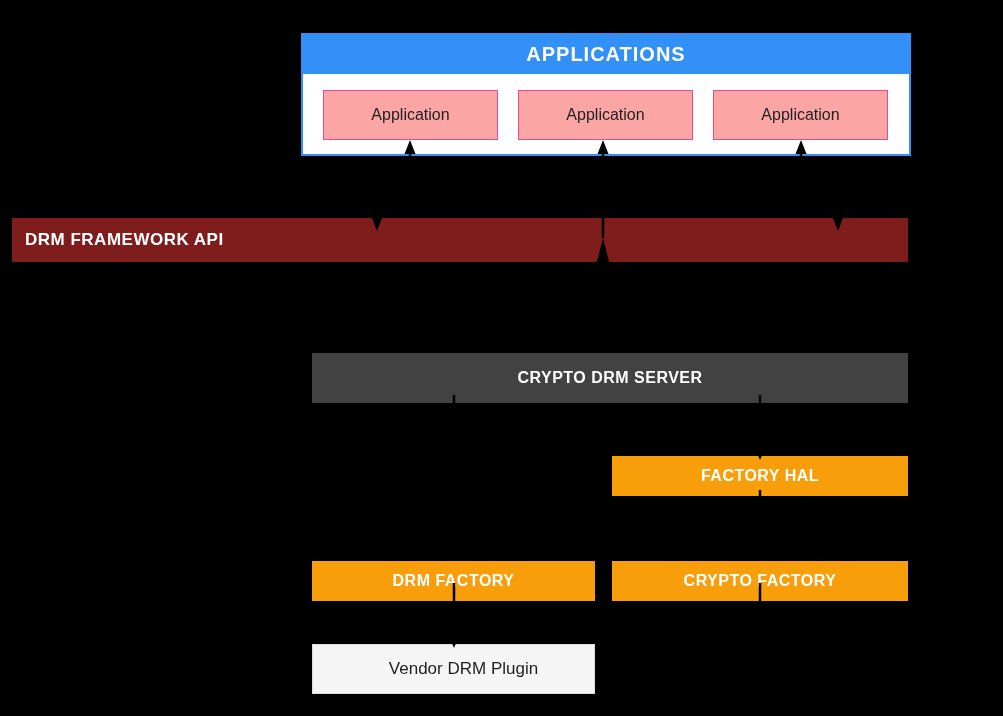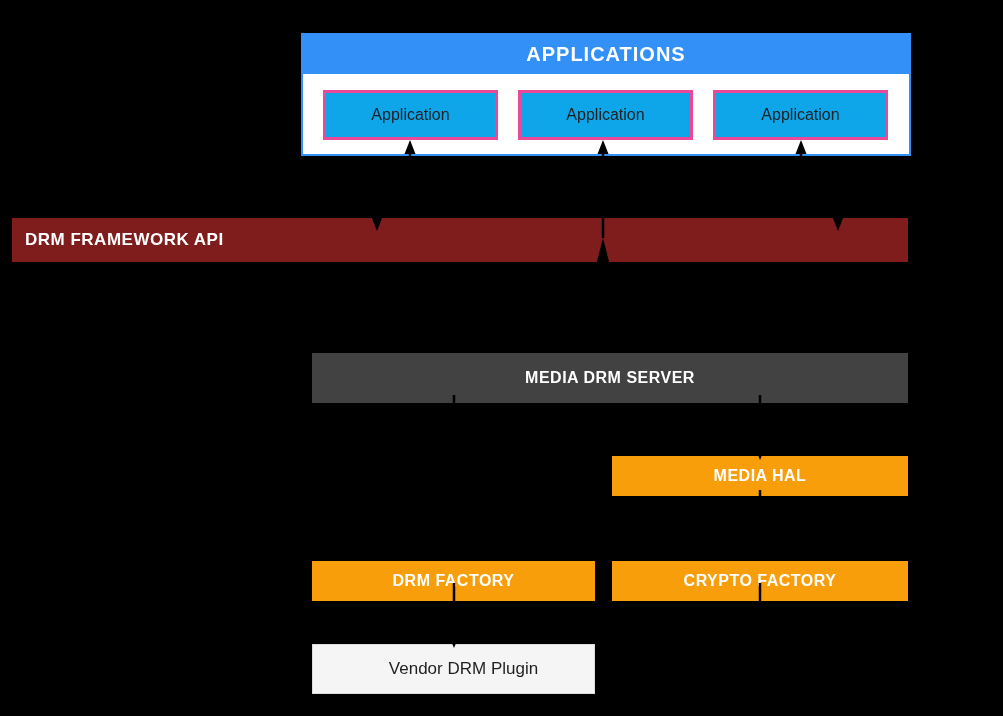--- a/index.html
+++ b/index.html
@@ -11,22 +11,22 @@
   .apps-container{
     position:absolute;left:301px;top:33px;width:610px;height:123px;
     background:#ffffff;border:2px solid #3390F7;box-sizing:border-box;
   }
   .apps-header{
     position:absolute;left:0;top:0;right:0;height:39px;background:#3390F7;
     color:#ffffff;font-size:20px;font-weight:bold;letter-spacing:1px;
     display:flex;align-items:center;justify-content:center;
   }
   .app-box{
-    position:absolute;top:55px;width:175px;height:50px;background:#0ea5e9;
-    border:3px solid #ec4899;box-sizing:border-box;color:#1F1F1F;font-size:16px;
+    position:absolute;top:55px;width:175px;height:50px;background:#fca5a5;
+    border:1px solid #ec4899;box-sizing:border-box;color:#1F1F1F;font-size:16px;
     display:flex;align-items:center;justify-content:center;
   }
   .app-box.a1{left:20px;} .app-box.a2{left:215px;} .app-box.a3{left:410px;}
   
   .green-bar{
     position:absolute;left:12px;top:218px;width:896px;height:44px;background:#7f1d1d;
     color:#ffffff;font-size:17px;font-weight:bold;letter-spacing:.5px;
     display:flex;align-items:center;padding-left:13px;box-sizing:border-box;
   }
   
@@ -64,23 +64,23 @@
 
   <div class="apps-container">
     <div class="apps-header">APPLICATIONS</div>
     <div class="app-box a1">Application</div>
     <div class="app-box a2">Application</div>
     <div class="app-box a3">Application</div>
   </div>
 
   <div class="green-bar">DRM FRAMEWORK API</div>
 
-  <div class="gray-bar">MEDIA DRM SERVER</div>
+  <div class="gray-bar">CRYPTO DRM SERVER</div>
 
-  <div class="orange-bar col-crypto row-hal">MEDIA HAL</div>
+  <div class="orange-bar col-crypto row-hal">FACTORY HAL</div>
 
   <div class="orange-bar col-drm row-factory">DRM FACTORY</div>
   <div class="orange-bar col-crypto row-factory">CRYPTO FACTORY</div>
 
   <div class="plugin-box plugin-drm">Vendor DRM Plugin</div>
 
   <svg class="connectors" viewBox="0 0 1003 716" xmlns="http://www.w3.org/2000/svg">
 
     <g>
       <line x1="410" y1="212" x2="410" y2="152"></line>

